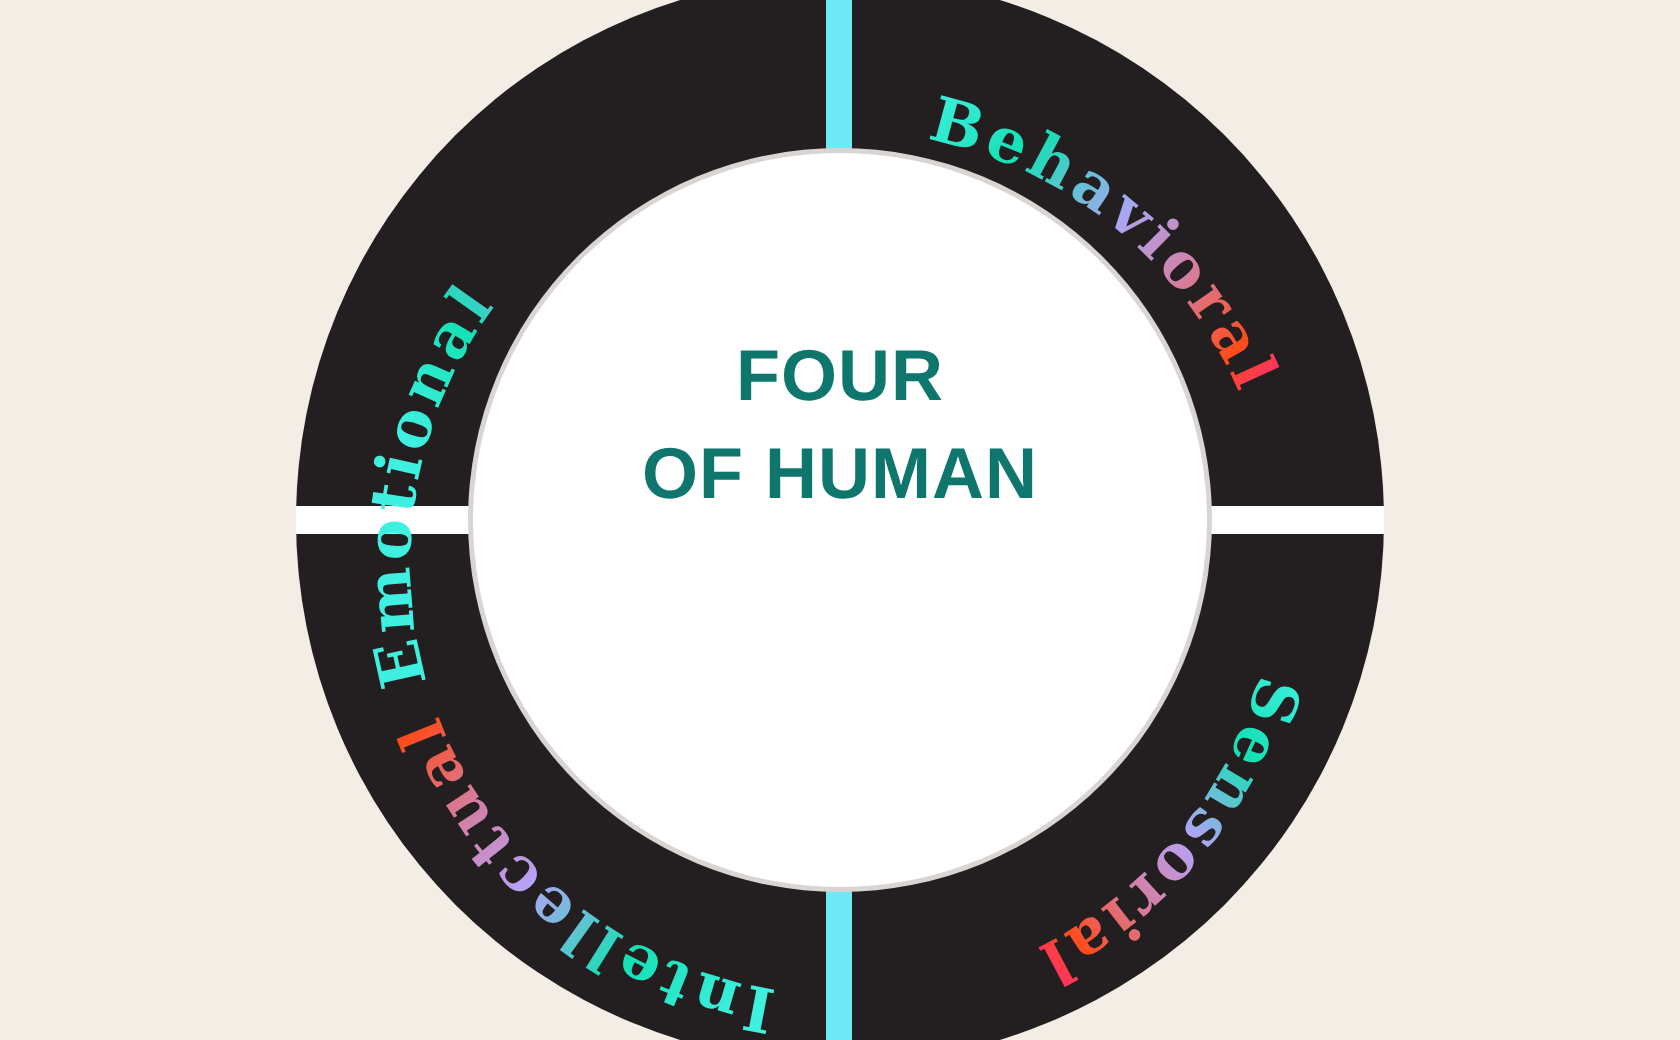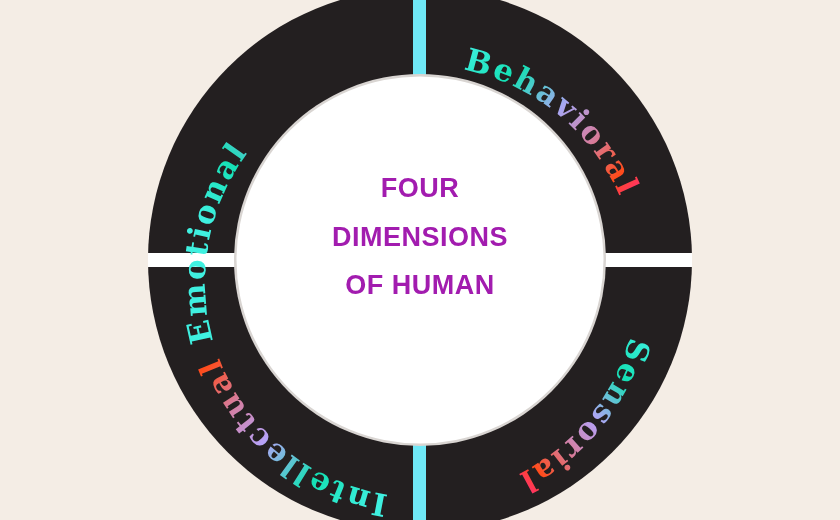--- a/index.html
+++ b/index.html
@@ -14,23 +14,23 @@
       font-weight: bold;
       font-size: 31px;
       letter-spacing: 2.4px;
     }
     .center-title {
       position: absolute;
       left: 240px; top: 164px; width: 360px;
       text-align: center;
       font-family: "Liberation Sans", sans-serif;
       font-weight: bold;
-      font-size: 27px;
+      font-size: 36px;
       line-height: 48.5px;
-      color: #a21caf;
+      color: #0f766e;
       letter-spacing: 0.5px;
     }
     .center-title div { white-space: nowrap; }
   </style>
 </head>
 <body>
 
 <svg id="diagram" viewBox="0 0 840 520" xmlns="http://www.w3.org/2000/svg">
   <defs>
 
@@ -95,15 +95,14 @@
   </text>
   <text class="ring-label" fill="url(#grad-intellectual)">
     <textPath href="#ring-path" startOffset="37.5%" text-anchor="middle">
       <tspan>Intellectual</tspan>
     </textPath>
   </text>
 </svg>
 
 <div class="center-title">
   <div>FOUR</div>
-  <div>DIMENSIONS</div>
   <div>OF HUMAN</div>
 </div>
 
 </body></html>

